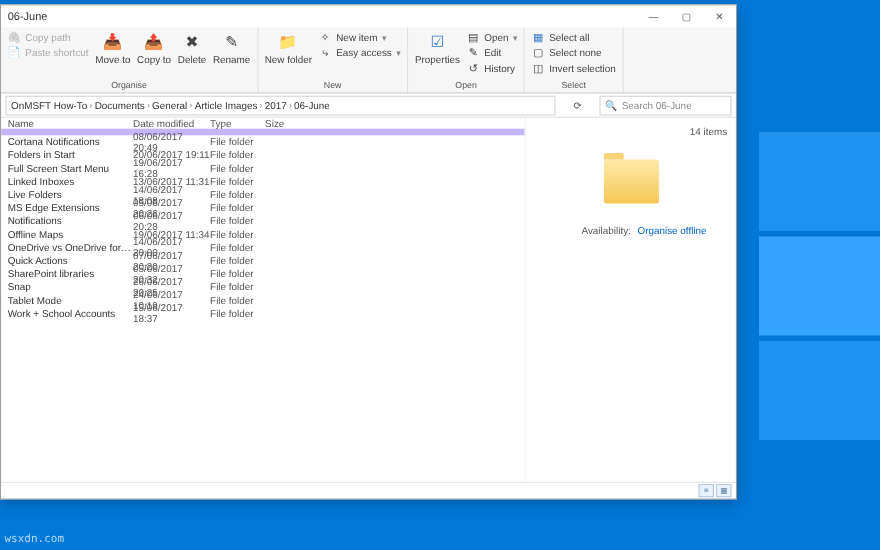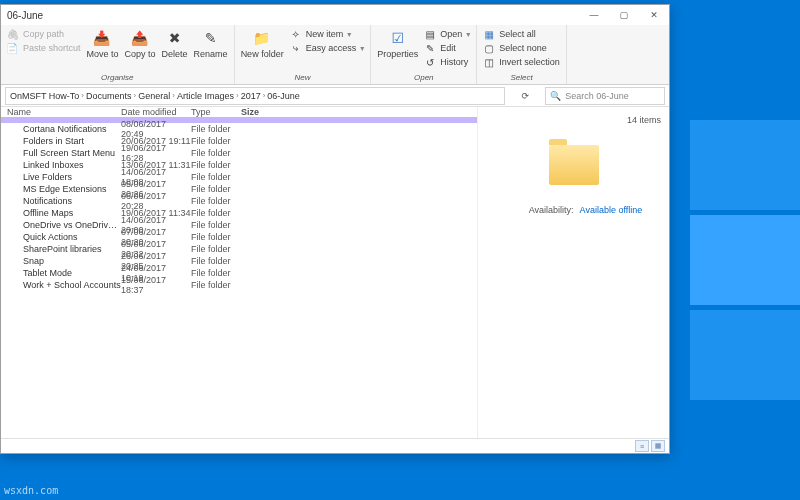--- a/index.html
+++ b/index.html
@@ -11,21 +11,21 @@
   
   .window { position:absolute; top:4px; left:0; width:670px; height:450px; background:#fff; border:1px solid #9e9e9e; box-shadow:0 3px 12px rgba(0,0,0,0.25); display:flex; flex-direction:column; }
 
   .titlebar { height:20px; display:flex; align-items:center; font-size:10px; padding-left:6px; color:#333; background:#fff; }
   .titlebar .sysbuttons { margin-left:auto; display:flex; }
   .titlebar .sysbuttons div { width:30px; height:20px; display:flex; align-items:center; justify-content:center; font-size:9px; color:#555; }
 
   .ribbon { height:60px; background:#f6f6f6; border-bottom:1px solid #d0d0d0; display:flex; font-size:9px; color:#333; }
   .rgroup { border-right:1px solid #e0e0e0; padding:3px 6px 2px 6px; display:flex; flex-direction:column; align-items:center; justify-content:space-between; }
   .rgroup .items { display:flex; gap:6px; align-items:flex-start; flex:1; }
-  .rgroup .label { font-size:8px; color:#555; margin-top:2px;font-style:italic;}
+  .rgroup .label { font-size:8px; color:#555; margin-top:2px;}
   .ritem { display:flex; flex-direction:column; align-items:center; gap:1px; color:#444;}
   .ritem .ic { width:20px; height:20px; display:flex; align-items:center; justify-content:center; font-size:14px;}
   .ritem.small { flex-direction:row; gap:4px; align-items:center; font-size:9px;}
   .ritem.small .ic { width:12px; height:12px; font-size:10px;}
   .stack { display:flex; flex-direction:column; gap:2px; align-items:flex-start;}
   .dim { color:#aaa; }
 
   .addrbar { height:22px; border-bottom:1px solid #e0e0e0; display:flex; align-items:center; font-size:9px; padding:0 4px; gap:16px;}
   .crumbs { flex:1; display:flex; align-items:center; gap:2px; border:1px solid #d4d4d4; height:18px; padding:0 4px; overflow:hidden;}
   .crumb { color:#333; white-space:nowrap;}
@@ -33,24 +33,24 @@
   .searchbox { width:120px; height:18px; border:1px solid #d4d4d4; display:flex; align-items:center; padding:0 4px; color:#888;}
   .searchbox .ic { font-size:9px; margin-right:4px;}
 
   .body { flex:1; display:flex; border-bottom:1px solid #e0e0e0; overflow:hidden;}
   .content { flex:1; display:flex; }
   .list { flex:1; font-size:9px; color:#333; overflow:hidden;}
   .cols { display:flex; color:#555; font-size:9px; border-bottom:6px solid #c4b5fd; height:16px; align-items:center;}
   .col-name { width:120px; padding-left:6px;}
   .col-date { width:70px;}
   .col-type { width:50px;}
-  .col-size { width:40px;font-weight:bold;}
+  .col-size { width:40px;}
   .rows { }
   .row { display:flex; height:12px; align-items:center; }
-  .row .c1 { width:120px; padding-left:22px; overflow:hidden; white-space:nowrap; text-overflow:ellipsis;}
+  .row .c1 { width:120px; padding-left:6px; overflow:hidden; white-space:nowrap; text-overflow:ellipsis;}
   .row .c2 { width:70px; color:#555;}
   .row .c3 { width:50px; color:#555;}
   .row .c4 { width:40px; color:#555;}
 
   .preview { width:192px; border-left:1px solid #eee; display:flex; flex-direction:column; align-items:center; padding:8px; font-size:9px; color:#555;}
   .preview .count { align-self:flex-end; margin-bottom:20px;}
   .foldericon { width:50px; height:40px; background:linear-gradient(#ffe9a8,#f5c757); border-radius:2px; position:relative; margin-bottom:20px;}
   .foldericon::before { content:""; position:absolute; top:-6px; left:0; width:18px; height:6px; background:#f8d477; border-radius:2px 2px 0 0;}
   .preview .kv { display:flex; gap:6px;margin-left:24px;}
   .preview .kv .v { color:#0066cc;}
@@ -291,21 +291,21 @@
               <div class="c3">File folder</div>
               <div class="c4"></div>
             </div>
           </div>
       </div>
       <div class="preview">
         <div class="count">14 items</div>
         <div class="foldericon"></div>
         <div class="kv">
           <span>Availability:</span>
-          <span class="v">Available offline</span>
+          <span class="v">Organise offline</span>
         </div>
       </div>
     </div>
   </div>
 
   <div class="statusbar">
     <div class="viewbtn">≡</div>
     <div class="viewbtn">▦</div>
   </div>
 </div>

